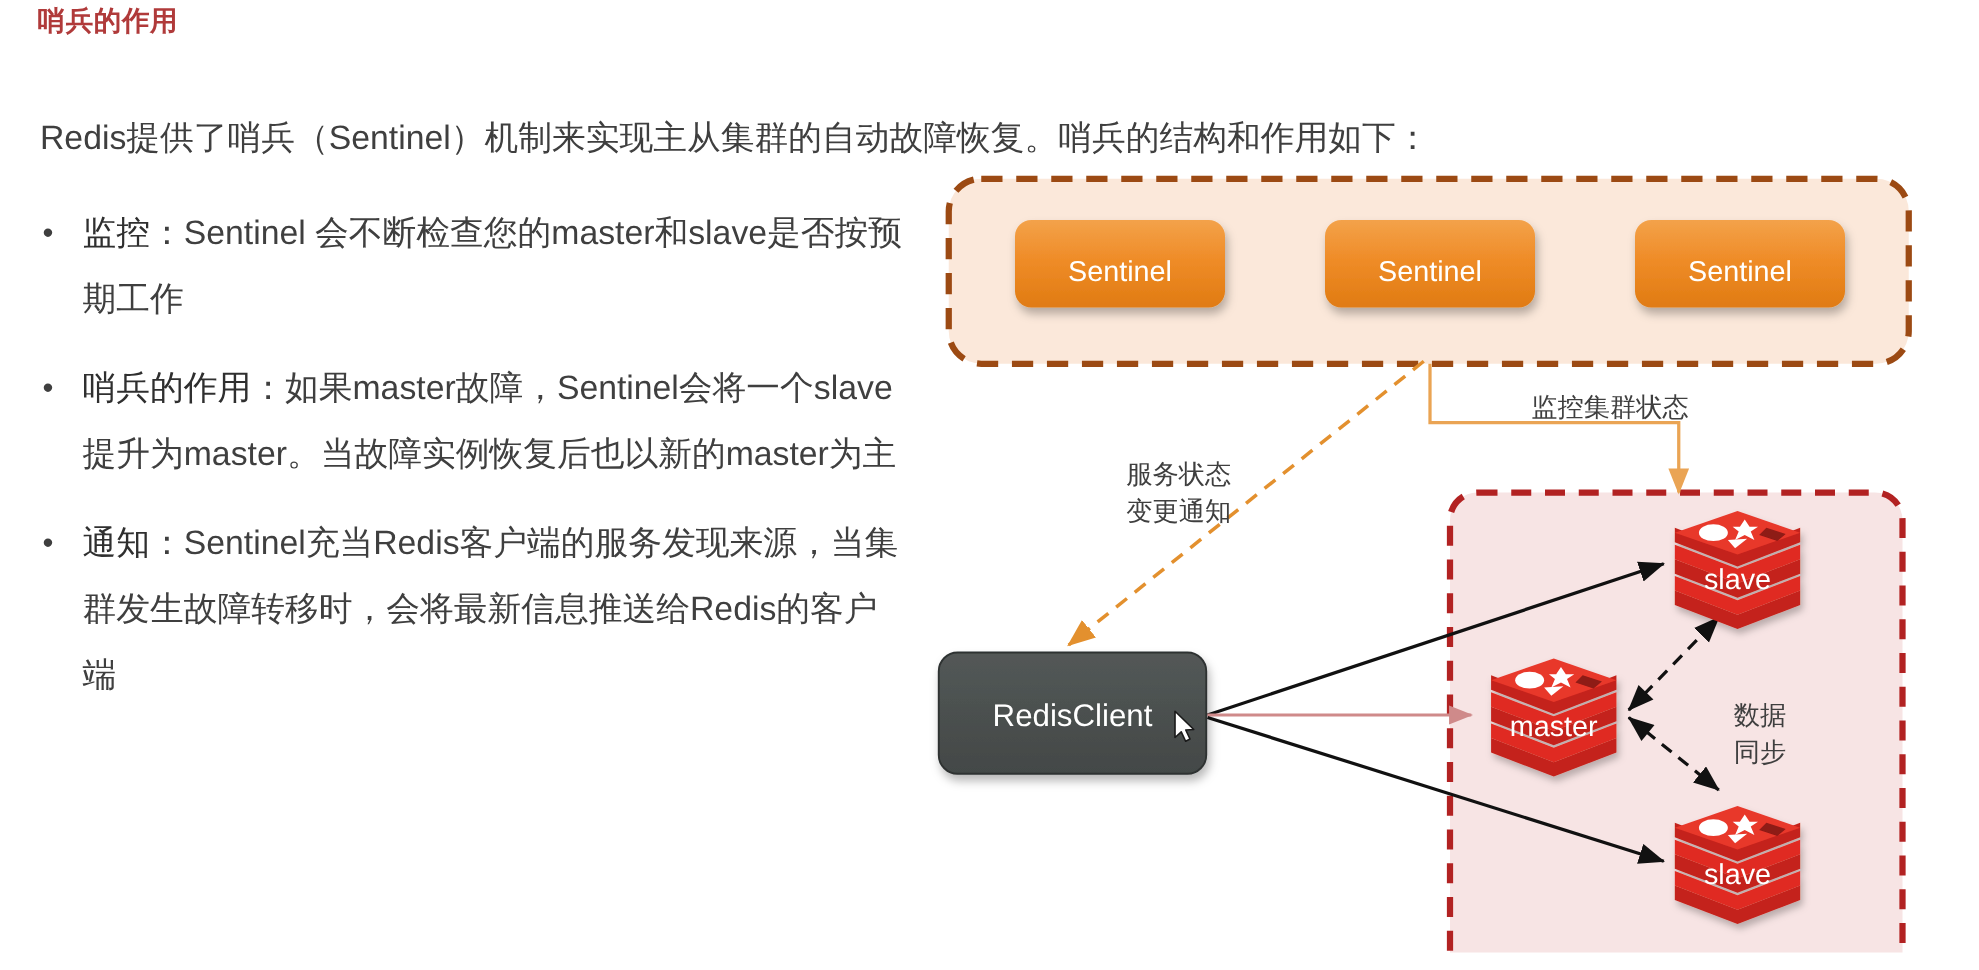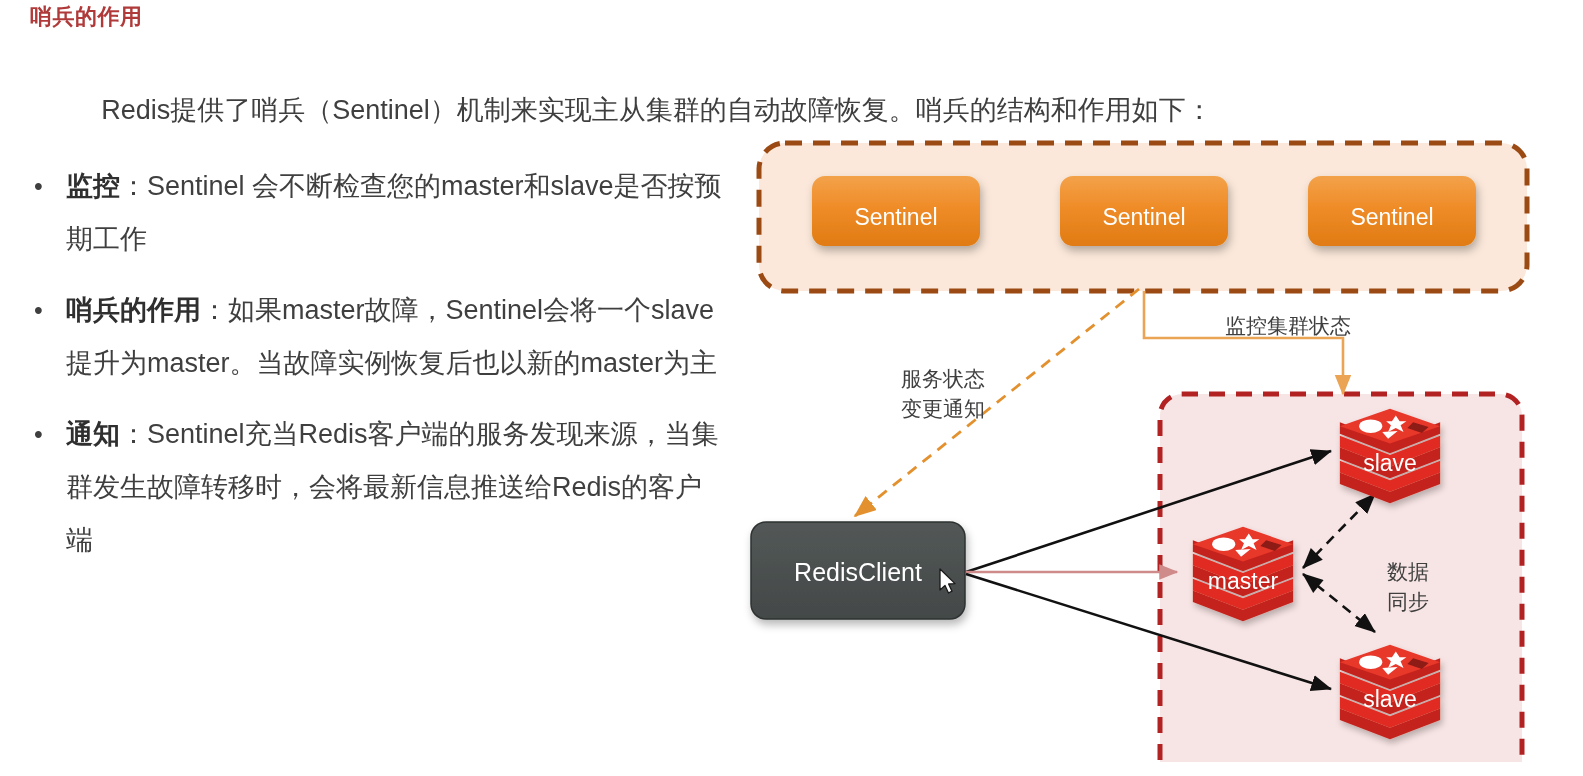--- a/index.html
+++ b/index.html
@@ -29,21 +29,20 @@
   }
 
   #intro-paragraph {
     position: absolute;
     left: 32px;
     top: 92px;
     width: 1250px;
     font-size: 27px;
     color: #3f3f3f;
     white-space: nowrap;
-    text-align: center;
   }
 
   #bullet-list {
     position: absolute;
     left: 28px;
     top: 160px;
     width: 700px;
   }
   .bullet-item {
     display: flex;
@@ -60,21 +59,21 @@
     padding-left: 6px;
     box-sizing: border-box;
   }
   .bullet-body {
     flex: 1 1 auto;
     font-size: 27px;
     line-height: 53px;
     color: #3f3f3f;
   }
   .bullet-term {
-    font-weight: 700;
+    font-weight: 400;
     color: #2f2f2f;
   }
 
   
   #diagram {
     position: absolute;
     left: 735px;
     top: 131px;
     width: 848px;
     height: 631px;

